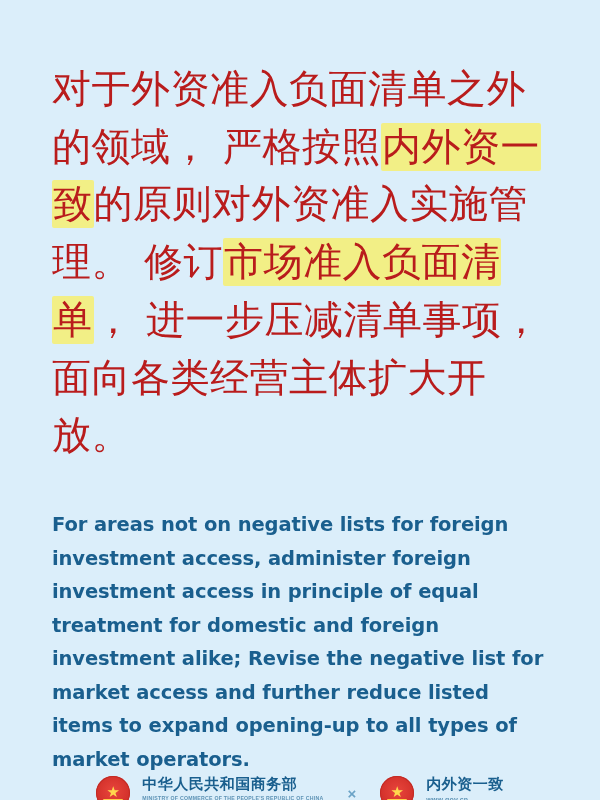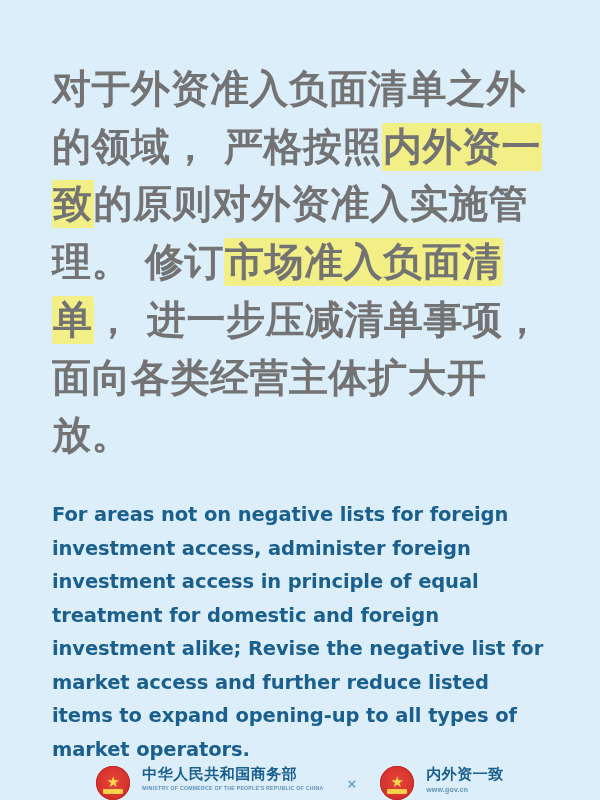--- a/index.html
+++ b/index.html
@@ -19,38 +19,38 @@
     left: 0;
     top: 0;
     width: 600px;
     height: 800px;
     box-sizing: border-box;
     padding: 60px 52px 0 52px;
     display: flex;
     flex-direction: column;
   }
   .headline {
-    color: #737373;
+    color: #b91c1c;
     font-size: 39px;
     line-height: 1.48;
-    font-weight: 700;
+    font-weight: 400;
     letter-spacing: 0.5px;
     margin: 0;
     text-align: left;
     font-family: "DejaVu Sans", "Liberation Sans", sans-serif;
   }
   .headline .hl {
     background: #f2ef86;
     border-radius: 2px;
     padding: 1px 1px 2px 1px;
     box-decoration-break: clone;
     -webkit-box-decoration-break: clone;
   }
   .body-en {
-    margin-top: 34px;
+    margin-top: 44px;
     color: #1a5f8e;
     font-size: 19.5px;
     line-height: 1.72;
     font-weight: 700;
     letter-spacing: -0.1px;
     font-family: "DejaVu Sans", "Liberation Sans", sans-serif;
     max-width: 500px;
   }
   .spacer {
     flex: 1 1 auto;

